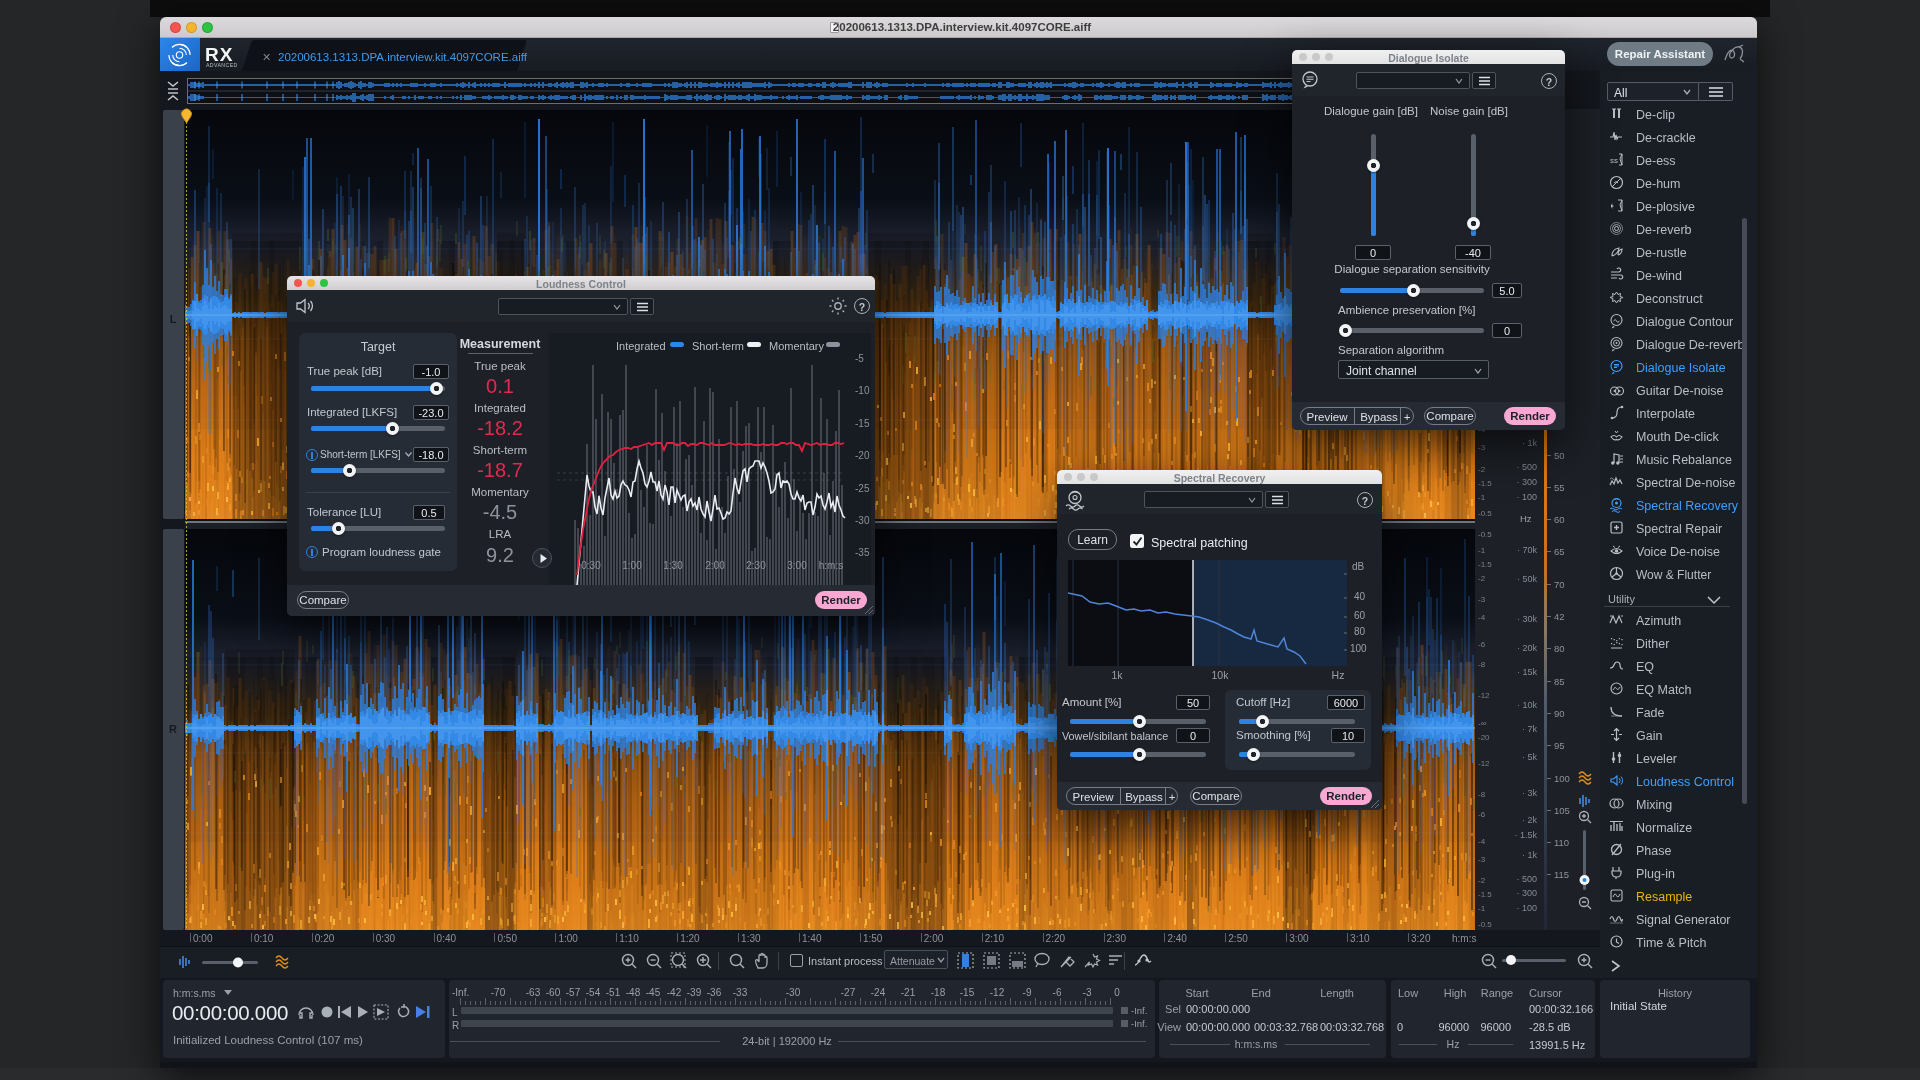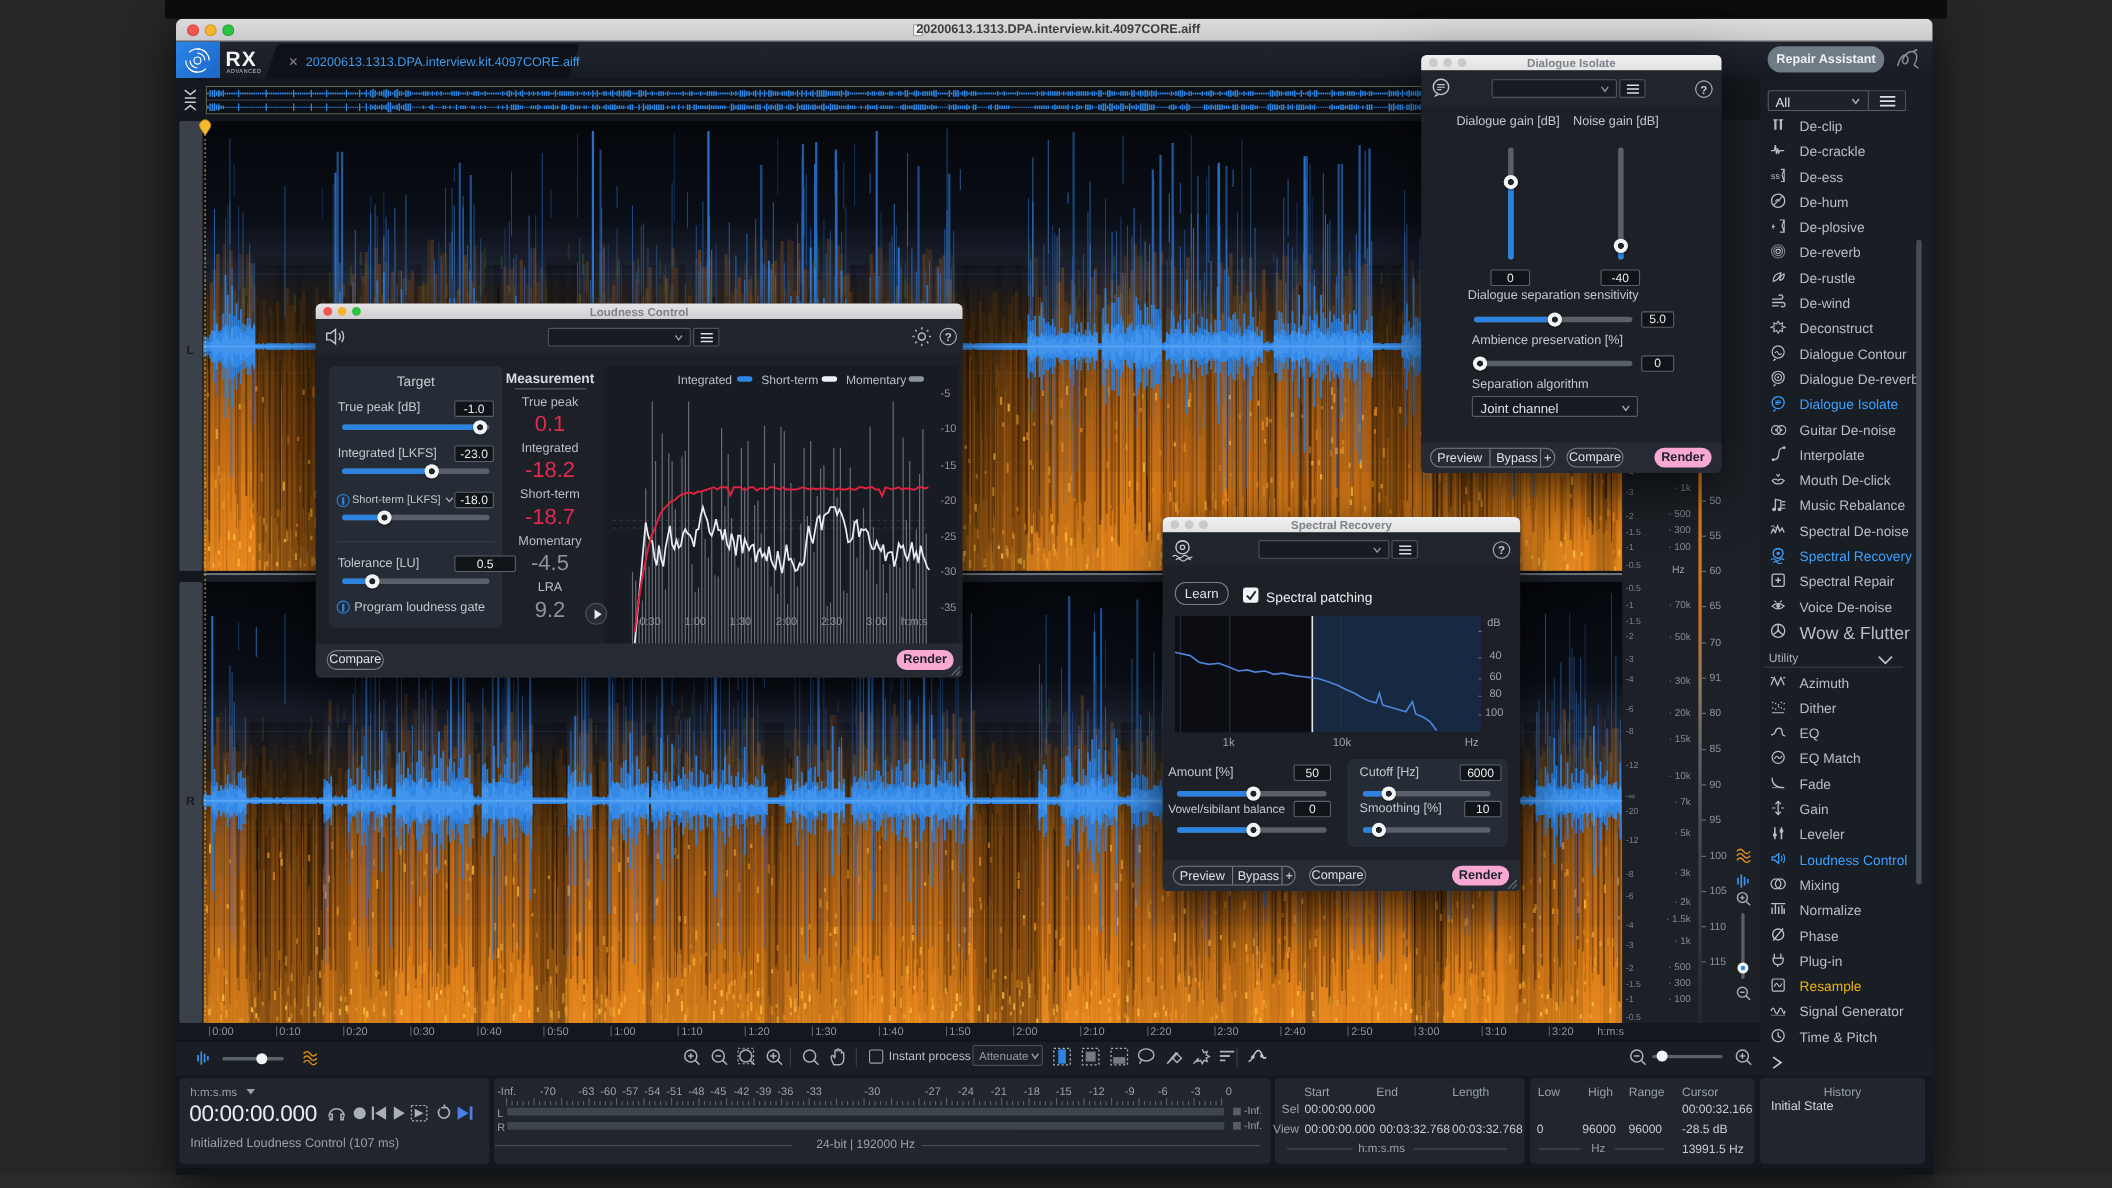--- a/index.html
+++ b/index.html
@@ -378,21 +378,21 @@
 <div style="position:absolute;left:1554px;top:451px;font-size:9.5px;color:#8d939c;white-space:nowrap;line-height:1;">50</div>
 <div style="position:absolute;left:1547px;top:455px;width:4px;height:1px;background:#6a707a;"></div>
 <div style="position:absolute;left:1554px;top:483px;font-size:9.5px;color:#8d939c;white-space:nowrap;line-height:1;">55</div>
 <div style="position:absolute;left:1547px;top:487px;width:4px;height:1px;background:#6a707a;"></div>
 <div style="position:absolute;left:1554px;top:515px;font-size:9.5px;color:#8d939c;white-space:nowrap;line-height:1;">60</div>
 <div style="position:absolute;left:1547px;top:519px;width:4px;height:1px;background:#6a707a;"></div>
 <div style="position:absolute;left:1554px;top:547px;font-size:9.5px;color:#8d939c;white-space:nowrap;line-height:1;">65</div>
 <div style="position:absolute;left:1547px;top:551px;width:4px;height:1px;background:#6a707a;"></div>
 <div style="position:absolute;left:1554px;top:580px;font-size:9.5px;color:#8d939c;white-space:nowrap;line-height:1;">70</div>
 <div style="position:absolute;left:1547px;top:584px;width:4px;height:1px;background:#6a707a;"></div>
-<div style="position:absolute;left:1554px;top:612px;font-size:9.5px;color:#8d939c;white-space:nowrap;line-height:1;">91</div>
+<div style="position:absolute;left:1554px;top:612px;font-size:9.5px;color:#8d939c;white-space:nowrap;line-height:1;">42</div>
 <div style="position:absolute;left:1547px;top:616px;width:4px;height:1px;background:#6a707a;"></div>
 <div style="position:absolute;left:1554px;top:644px;font-size:9.5px;color:#8d939c;white-space:nowrap;line-height:1;">80</div>
 <div style="position:absolute;left:1547px;top:648px;width:4px;height:1px;background:#6a707a;"></div>
 <div style="position:absolute;left:1554px;top:677px;font-size:9.5px;color:#8d939c;white-space:nowrap;line-height:1;">85</div>
 <div style="position:absolute;left:1547px;top:681px;width:4px;height:1px;background:#6a707a;"></div>
 <div style="position:absolute;left:1554px;top:709px;font-size:9.5px;color:#8d939c;white-space:nowrap;line-height:1;">90</div>
 <div style="position:absolute;left:1547px;top:713px;width:4px;height:1px;background:#6a707a;"></div>
 <div style="position:absolute;left:1554px;top:741px;font-size:9.5px;color:#8d939c;white-space:nowrap;line-height:1;">95</div>
 <div style="position:absolute;left:1547px;top:745px;width:4px;height:1px;background:#6a707a;"></div>
 <div style="position:absolute;left:1554px;top:774px;font-size:9.5px;color:#8d939c;white-space:nowrap;line-height:1;">100</div>
@@ -919,21 +919,21 @@
     <path d="M2 8 Q7.5 3 13 8 Q7.5 13 2 8z" fill="none" stroke="#b9bec6" stroke-width="1.1"></path>
     <circle cx="7.5" cy="8" r="1.8" fill="#b9bec6"></circle>
     <path d="M4 3 l2 1.5 M11 3 l-2 1.5" stroke="#b9bec6"></path>
   </svg>
 <div style="position:absolute;left:1636px;top:546px;font-size:12.5px;color:#b9bec6;white-space:nowrap;line-height:1;">Voice De-noise</div>
 <svg style="position:absolute;left:1609px;top:566px;" width="15" height="16" viewBox="0 0 15 16">
     <circle cx="7.5" cy="7.5" r="6" fill="none" stroke="#b9bec6" stroke-width="1.2"></circle>
     <path d="M7.5 7.5 L7.5 2 M7.5 7.5 L3 11 M7.5 7.5 L12 11" stroke="#b9bec6" stroke-width="1.2"></path>
     <circle cx="7.5" cy="7.5" r="1.2" fill="#b9bec6"></circle>
   </svg>
-<div style="position:absolute;left:1636px;top:569px;font-size:16px;color:#b9bec6;white-space:nowrap;line-height:1;">Wow &amp; Flutter</div>
+<div style="position:absolute;left:1636px;top:569px;font-size:12px;color:#b9bec6;white-space:nowrap;line-height:1;">Wow &amp; Flutter</div>
 <div style="position:absolute;left:1604px;top:591px;width:126px;height:16px;border-bottom:1px solid #3a414b;"></div>
 <div style="position:absolute;left:1608px;top:594px;font-size:11px;color:#aab0b8;white-space:nowrap;line-height:1;">Utility</div>
 <svg style="position:absolute;left:1706px;top:595px;" width="16" height="10" viewBox="0 0 16 10">
     <path d="M2 2 L8 8 L14 2" fill="none" stroke="#c2c7ce" stroke-width="1.5"></path>
   </svg>
 <svg style="position:absolute;left:1609px;top:612px;" width="15" height="16" viewBox="0 0 15 16">
     <path d="M1 11 l3 -7 3 7 3 -7 3 7" fill="none" stroke="#b9bec6" stroke-width="1.2"></path>
     <path d="M1 4 h2 M12 4 h2" stroke="#b9bec6"></path>
   </svg>
 <div style="position:absolute;left:1636px;top:615px;font-size:12.5px;color:#b9bec6;white-space:nowrap;line-height:1;">Azimuth</div>
@@ -1067,21 +1067,21 @@
 <div style="position:absolute;left:320px;top:450px;font-size:10px;color:#c2c7ce;white-space:nowrap;line-height:1;">Short-term [LKFS]</div>
 <svg style="position:absolute;left:404px;top:451px;" width="9" height="7" viewBox="0 0 9 7">
     <path d="M1.5 1.5 L4.5 5 L7.5 1.5" fill="none" stroke="#aab0b8" stroke-width="1.2"></path>
   </svg>
 <div class="vbox" style="position:absolute;left:413px;top:447px;width:36px;height:15px;">-18.0</div>
 <div class="hsl" style="left:311px;top:467.5px;width:134px;"></div>
 <div class="hslf" style="left:311px;top:467.5px;width:38px;"></div>
 <div class="hnd" style="left:342.5px;top:463.5px;"></div>
 <div style="position:absolute;left:306px;top:492px;width:144px;height:1px;background:#3a414b;"></div>
 <div style="position:absolute;left:307px;top:507px;font-size:11.5px;color:#c2c7ce;white-space:nowrap;line-height:1;">Tolerance [LU]</div>
-<div class="vbox" style="position:absolute;left:413px;top:505px;width:56px;height:15px;">0.5</div>
+<div class="vbox" style="position:absolute;left:413px;top:505px;width:32px;height:15px;">0.5</div>
 <div class="hsl" style="left:311px;top:525.5px;width:134px;"></div>
 <div class="hslf" style="left:311px;top:525.5px;width:27px;"></div>
 <div class="hnd" style="left:331.5px;top:521.5px;"></div>
 <div style="position:absolute;left:306px;top:546px;width:12px;height:12px;border:1.5px solid #2e82e0;border-radius:50%;"></div>
 <div style="position:absolute;left:311.25px;top:548.5px;width:1.5px;height:7px;background:#2e82e0;"></div>
 <div style="position:absolute;left:322px;top:547px;font-size:11.5px;color:#c2c7ce;white-space:nowrap;line-height:1;">Program loudness gate</div>
 <div style="position:absolute;left:500px;top:338px;transform:translateX(-50%);font-size:12.5px;color:#d5d9de;white-space:nowrap;line-height:1;font-weight:bold;">Measurement</div>
 <div style="position:absolute;left:468px;top:353px;width:65px;height:1px;background:#5a616b;"></div>
 <div style="position:absolute;left:500px;top:361px;transform:translateX(-50%);font-size:11.5px;color:#b9bec6;white-space:nowrap;line-height:1;">True peak</div>
 <div style="position:absolute;left:500px;top:376px;transform:translateX(-50%);font-size:20px;color:#e02a50;white-space:nowrap;line-height:1;">0.1</div>

